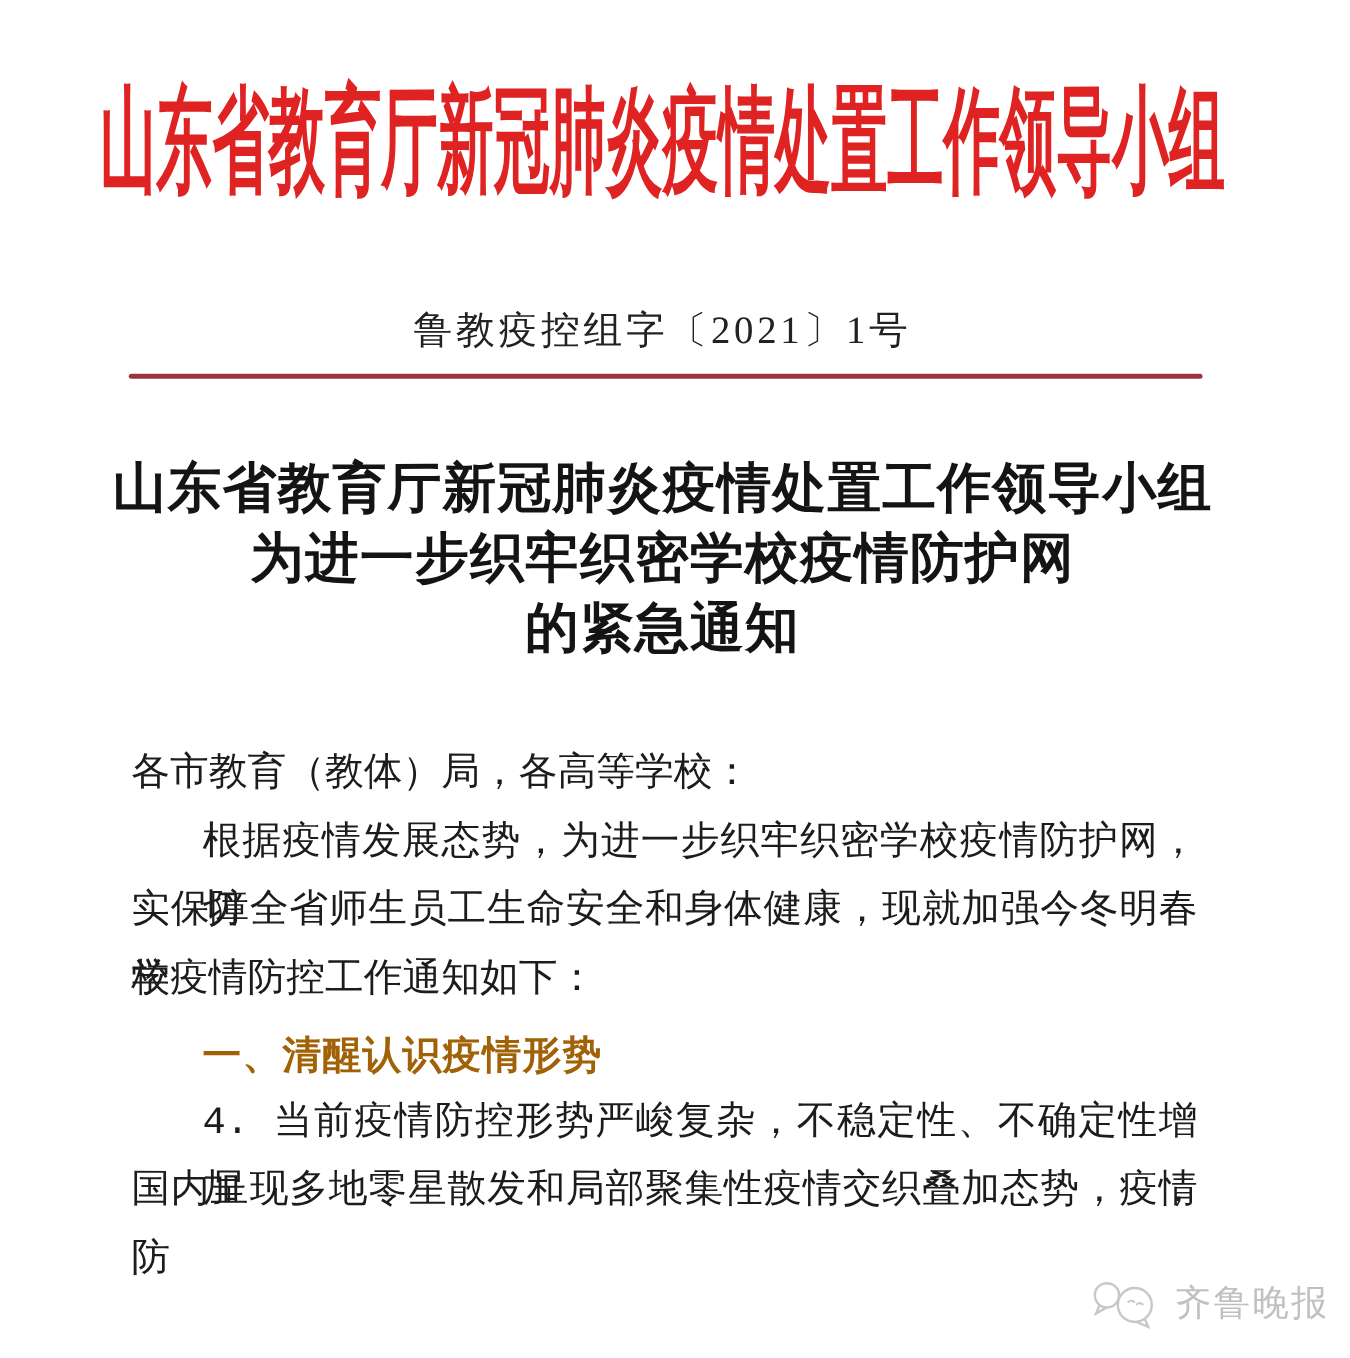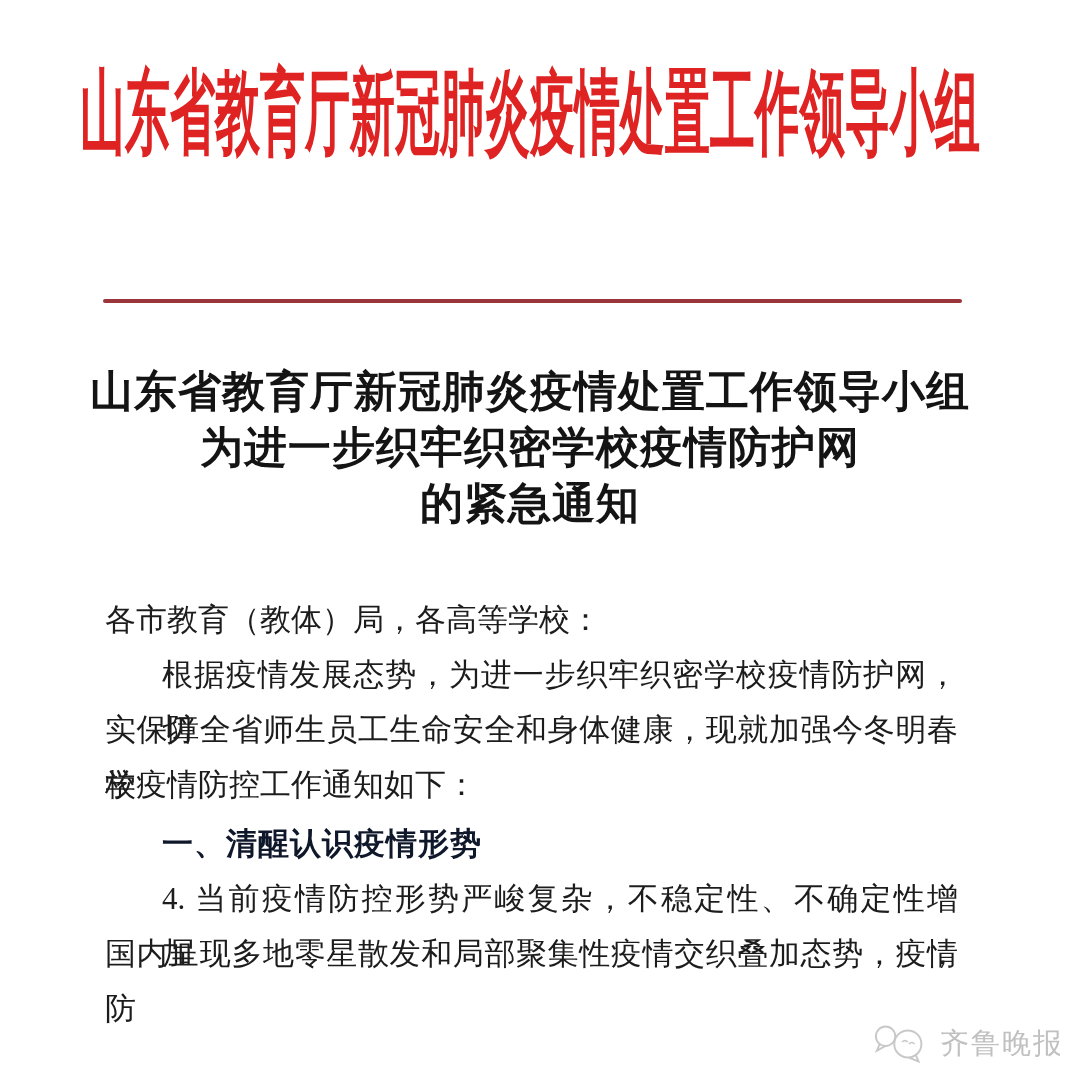--- a/index.html
+++ b/index.html
@@ -78,32 +78,33 @@
     top: 592px;
     left: 105px;
     width: 853px;
     color: #1c1c1c;
     font-size: 31px;
   }
   .line {
     height: 55px;
     line-height: 55px;
     white-space: nowrap;
+    font-family: Liberation Mono, monospace;
   }
   .line.justify {
     white-space: normal;
     text-align: justify;
     text-align-last: justify;
   }
   .line.indent { padding-left: 57px; }
   .line.heading {
     margin-top: 4px;
     font-family: "Liberation Sans", "DejaVu Sans", sans-serif;
     font-weight: bold;
-    color: #0f172a;
+    color: #a16207;
     letter-spacing: 1px;
   }
 
   
   .watermark {
     position: absolute;
     top: 1020px;
     left: 872px;
     display: flex;
     align-items: center;
@@ -119,20 +120,21 @@
     line-height: 46px;
   }
 </style>
 </head>
 <body>
 
 <div class="page">
 
   <div class="banner">山东省教育厅新冠肺炎疫情处置工作领导小组</div>
 
+  <div class="docnum">鲁教疫控组字〔2021〕1号</div>
 
   <div class="rule"></div>
 
   <div class="title-block">
     <div class="title-line">山东省教育厅新冠肺炎疫情处置工作领导小组</div>
     <div class="title-line">为进一步织牢织密学校疫情防护网</div>
     <div class="title-line">的紧急通知</div>
   </div>
 
   <div class="body-block">

